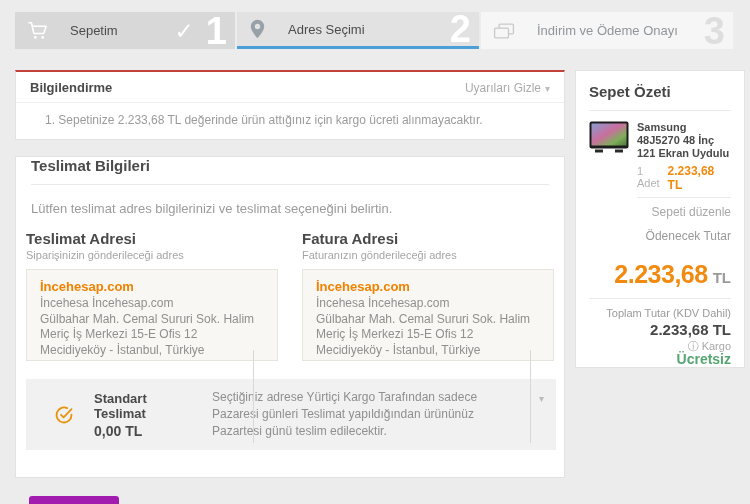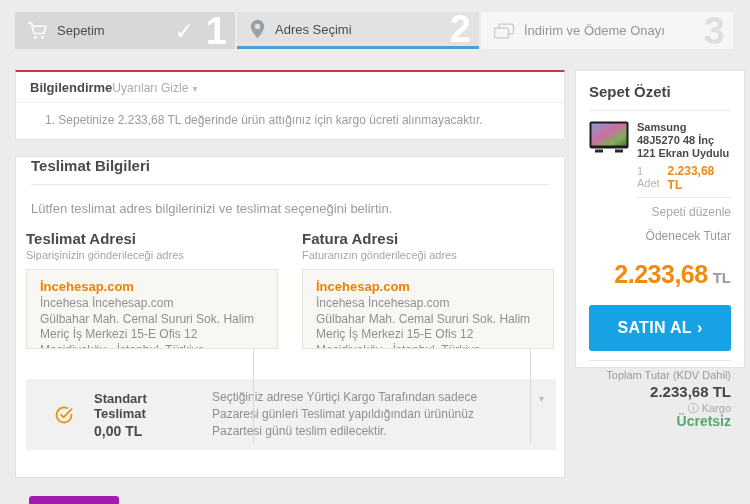--- a/index.html
+++ b/index.html
@@ -5,48 +5,48 @@
   html,body{margin:0;padding:0;}
   body{
     width:750px;height:504px;position:relative;overflow:hidden;
     background:#ececec;
     font-family:"Liberation Sans","DejaVu Sans",sans-serif;
     -webkit-font-smoothing:antialiased;
   }
   
   .stepper{position:absolute;left:15px;top:12px;width:720px;height:37px;display:flex;gap:2px;}
   .step{display:flex;align-items:center;box-sizing:border-box;height:37px;padding:0 8px 0 12px;cursor:pointer;overflow:hidden;}
-  .step .slabel{font-size:13px;margin-left:9px;white-space:nowrap;}
+  .step .slabel{font-size:13px;margin-left:22px;white-space:nowrap;}
   .snum{margin-left:12px;font-size:38px;font-weight:bold;line-height:30px;}
   .step-1{width:220px;background:#d8d8d8;color:#4c4c4c;}
   .step-1 .snum{color:#fff;}
   .scheck{color:#fff;font-size:23px;font-weight:bold;margin-left:auto;line-height:20px;}
   .step-2{width:242px;background:#e2e2e2;color:#4c4c4c;border-bottom:3px solid #4a9fd8;}
   .step-2 .snum{color:#fff;margin-left:auto;}
   .step-3{width:252px;background:#f6f6f6;color:#90969b;}
   .step-3 .snum{color:#dedede;margin-left:auto;}
   .sicon{display:inline-flex;align-items:center;}
   
   .panel{position:absolute;background:#fff;border:1px solid #e2e2e2;box-sizing:border-box;}
   .notice{left:15px;top:70px;width:550px;height:70px;border-top:2px solid #c2413b;}
-  .notice-head{display:flex;justify-content:flex-start;align-items:center;padding:8px 14px 7px;border-bottom:1px solid #eeeeee;}
+  .notice-head{display:flex;justify-content:space-between;align-items:center;padding:8px 14px 7px;border-bottom:1px solid #eeeeee;}
   .notice-title{font-size:13px;font-weight:bold;color:#4a4a4a;}
   .hide-link{font-size:12px;color:#ababab;cursor:pointer;}
   .hide-link .caret{font-size:10px;color:#bcbcbc;margin-left:4px;}
   .notice-body{padding:10px 29px 0;font-size:12px;color:#9b9b9b;}
   
   .delivery{left:15px;top:156px;width:550px;height:322px;}
   .d-title{font-size:15px;font-weight:bold;color:#4a4a4a;padding:0 15px 10px;}
   .d-div{border-bottom:1px solid #e9e9e9;margin:0 15px;}
   .d-intro{font-size:13px;color:#9b9b9b;margin:16px 15px 0;}
   .addr-cols{display:flex;gap:24px;margin:14px 0 0 10px;}
   .addr-col{width:252px;}
   .addr-title{font-size:15px;font-weight:bold;color:#4a4a4a;}
   .addr-sub{font-size:11px;color:#a5a5a5;margin:2px 0 8px;}
-  .addr-box{box-sizing:border-box;height:80px;overflow:hidden;background:#f8f7f4;border:1px solid #e7e4de;padding:9px 13px;cursor:pointer;}
+  .addr-box{box-sizing:border-box;height:92px;overflow:hidden;background:#f8f7f4;border:1px solid #e7e4de;padding:9px 13px;cursor:pointer;}
   .addr-co{font-size:13px;font-weight:bold;color:#f08200;margin-bottom:2px;}
   .addr-line{font-size:12px;color:#8f8f8f;line-height:15.5px;}
   .vline{position:absolute;width:1px;background:#d8d8d8;top:350px;height:93px;z-index:3;}
   .vline.a{left:253px;}
   .vline.b{left:530px;}
   .ship-row{position:absolute;left:10px;top:222px;width:530px;height:71px;background:#f1f1f1;display:flex;align-items:center;cursor:pointer;}
   .ship-icon{margin-left:28px;flex:0 0 auto;display:inline-flex;}
   .ship-main{margin-left:20px;width:106px;flex:0 0 auto;}
   .ship-name{font-size:13px;font-weight:bold;color:#4a4a4a;}
   .ship-price{font-size:14px;font-weight:bold;color:#4a4a4a;margin-top:2px;}
@@ -217,23 +217,20 @@
       <div class="edit-link">Sepeti düzenle</div>
     </span>
   </div>
 
   <div class="pay-label">Ödenecek Tutar</div>
   <div class="pay-row">
     <span class="pay-amount">2.233,68</span>
     <span class="pay-cur">TL</span>
   </div>
 
-  <button class="buy-btn">
-    <span>SATIN AL</span><span class="chev">›</span>
-  </button>
 
   <div class="sb-div2"></div>
   <div class="total-label">Toplam Tutar (KDV Dahil)</div>
   <div class="total-amount">2.233,68 TL</div>
   <div class="cargo-row">
     <span class="info">ⓘ</span><span>Kargo</span>
   </div>
   <div class="free">Ücretsiz</div>
 </div>
 

